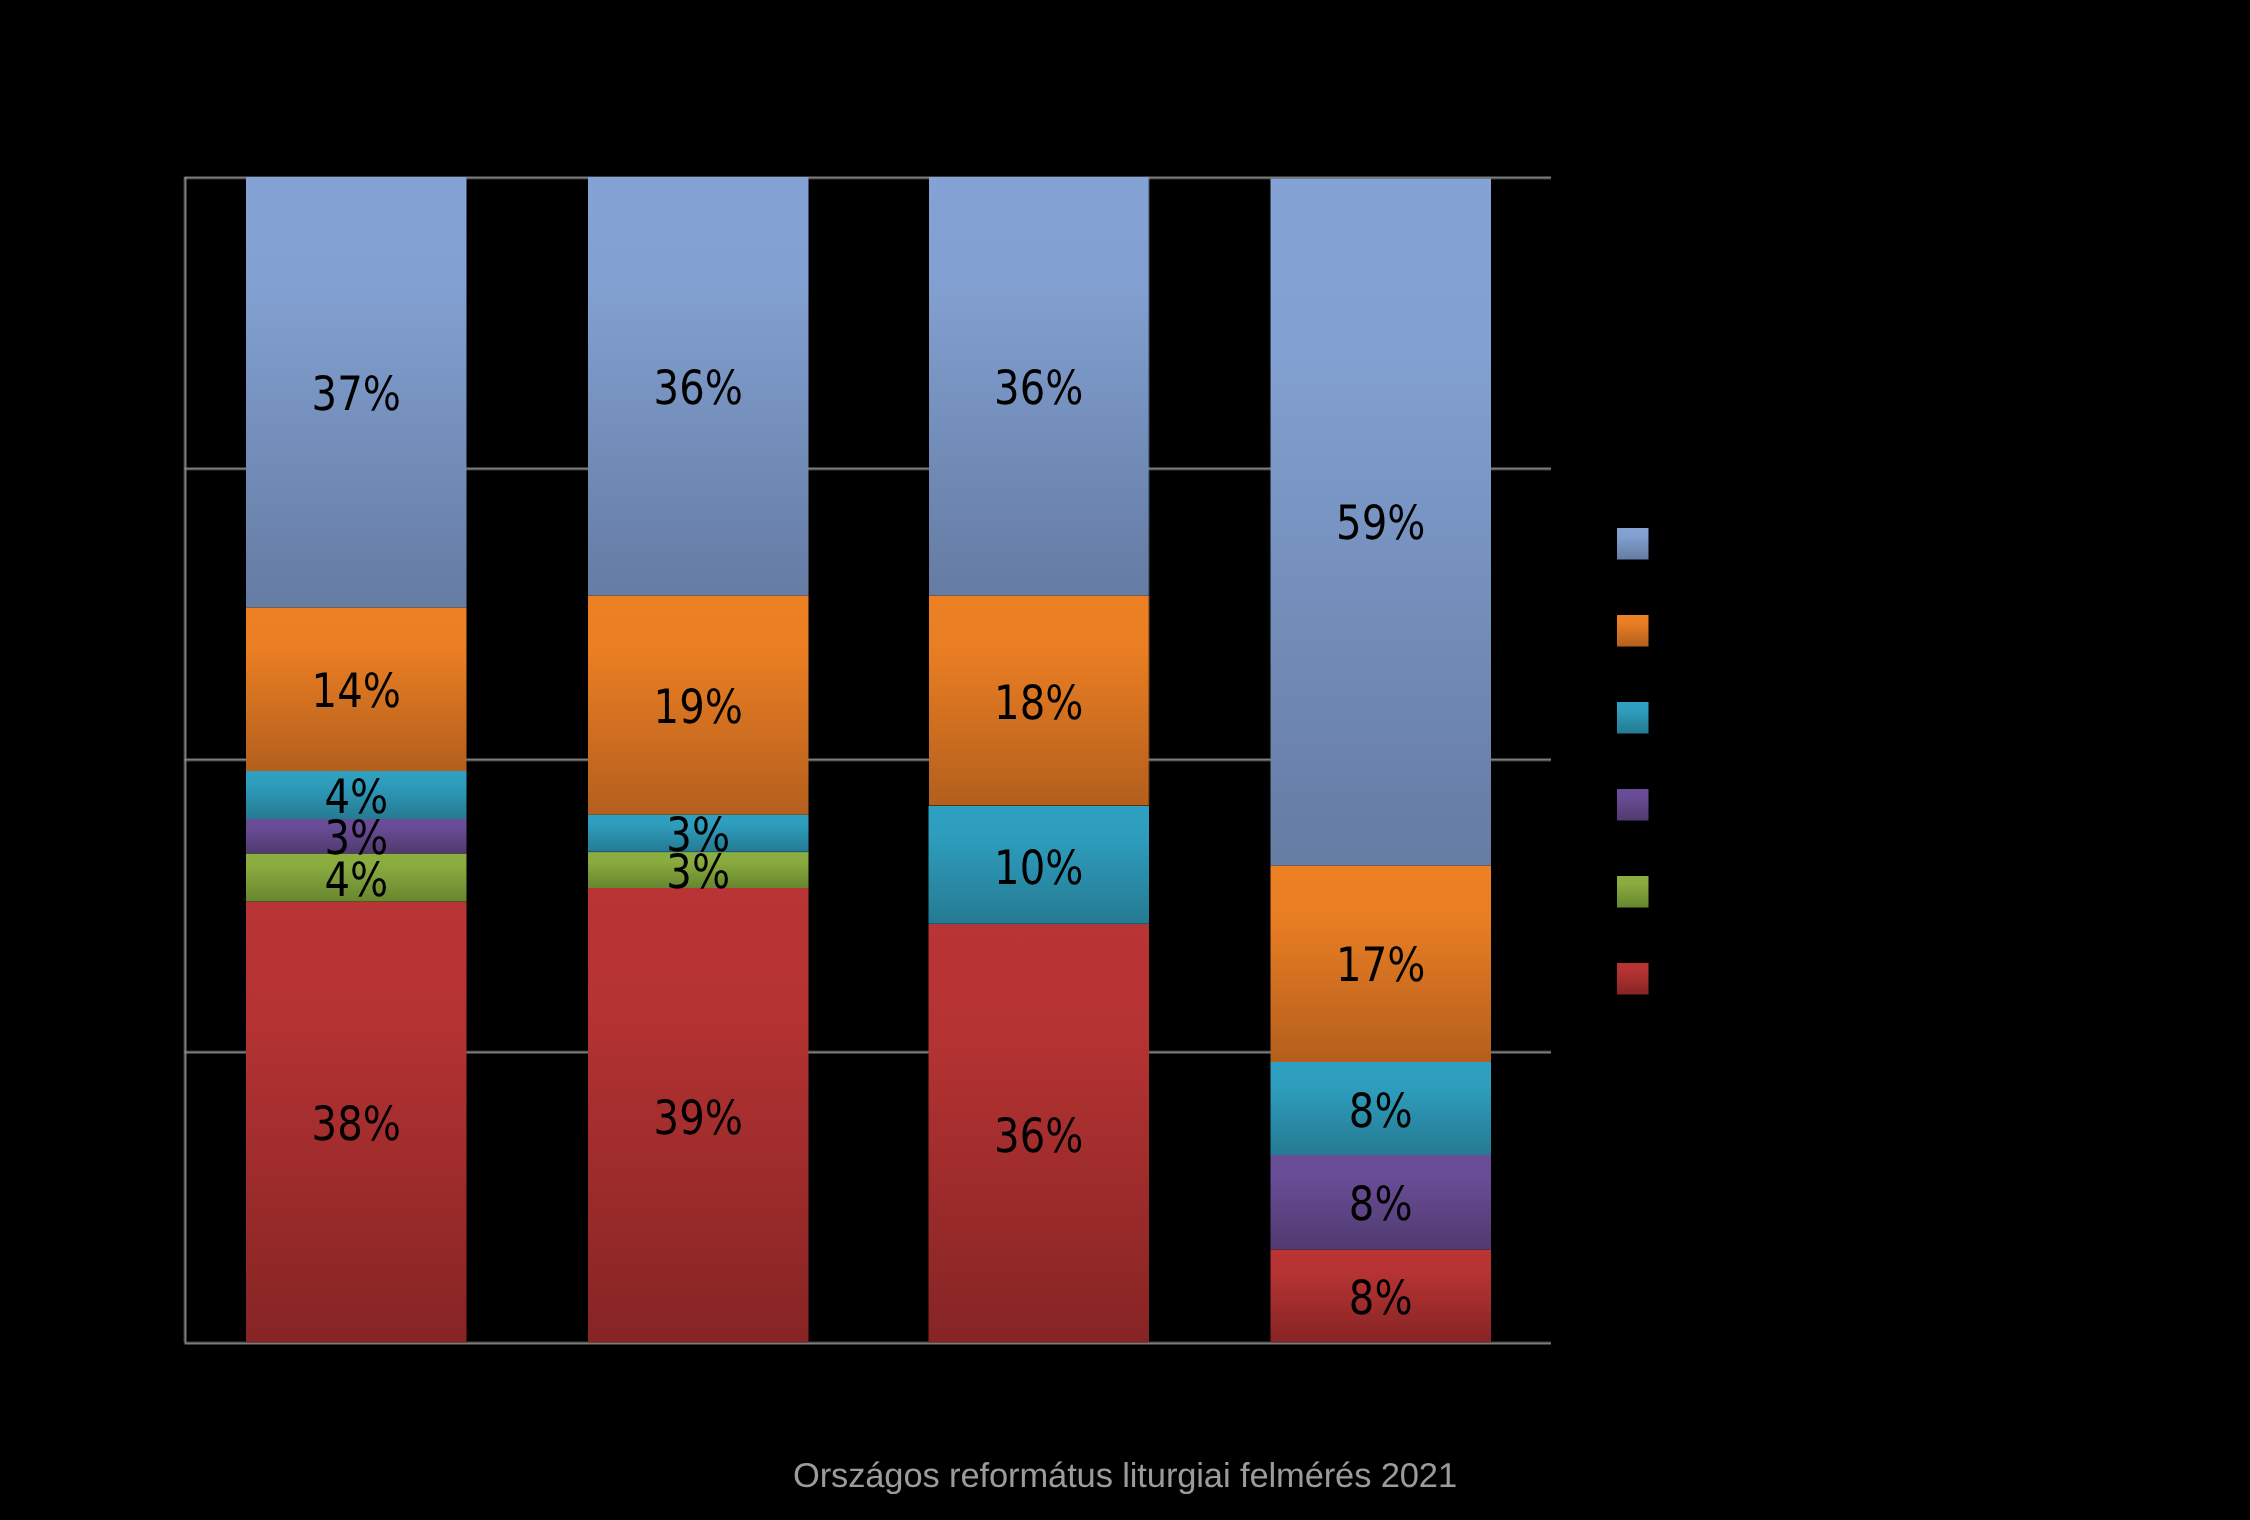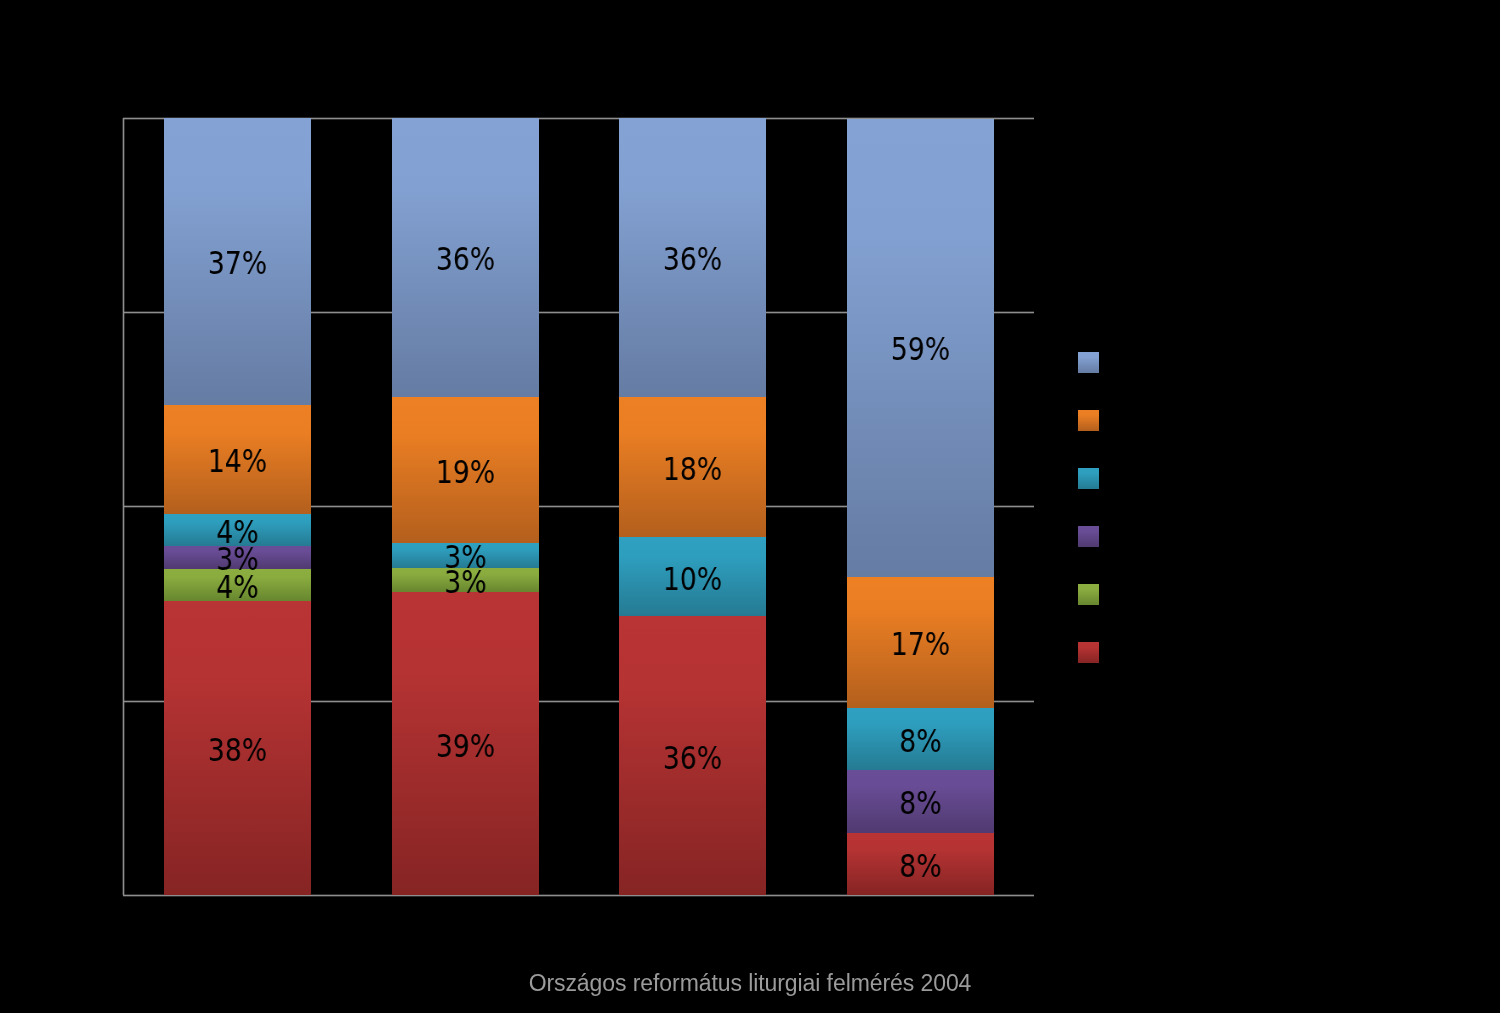--- a/index.html
+++ b/index.html
@@ -219,15 +219,15 @@
       <span class="lg-label"></span>
     </div>
     <div class="lg-item l4" style="background: linear-gradient(rgb(140, 174, 64) 0%, rgb(138, 172, 63) 25%, rgb(103, 134, 47) 100%);">
       <span class="lg-label"></span>
     </div>
     <div class="lg-item l5" style="background: linear-gradient(rgb(185, 52, 52) 0%, rgb(182, 51, 51) 25%, rgb(134, 36, 36) 100%);">
       <span class="lg-label"></span>
     </div>
   </div>
 
-  <div id="caption">Országos református liturgiai felmérés 2004</div>
+  <div id="caption">Országos református liturgiai felmérés 2021</div>
 
 </div>
 
 </body></html>

